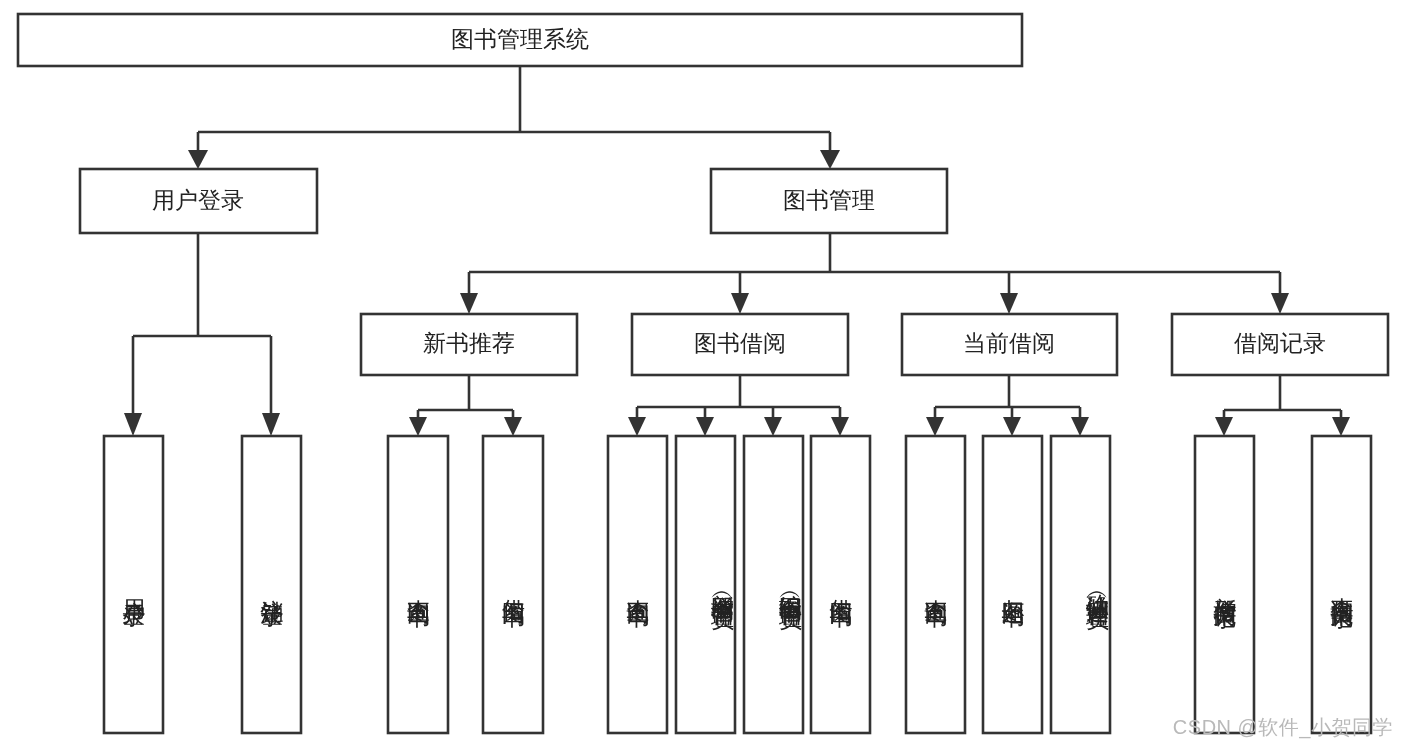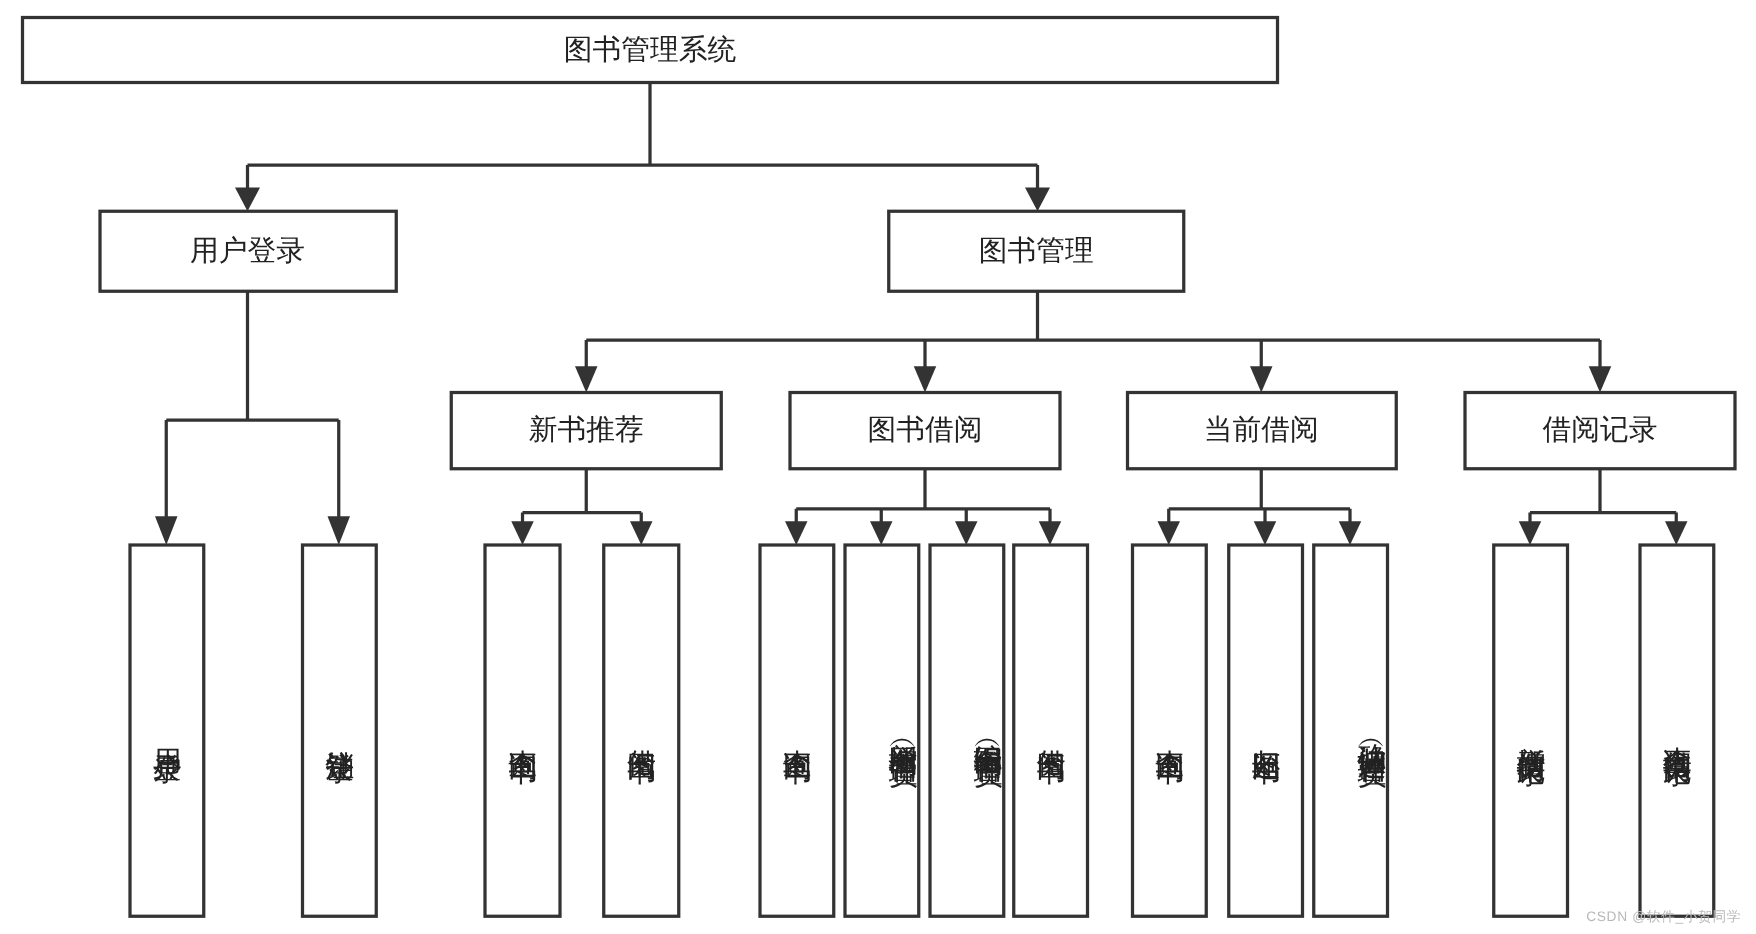--- a/index.html
+++ b/index.html
@@ -66,21 +66,21 @@
     letter-spacing: 2px;
     color: #222222;
     white-space: nowrap;
     pointer-events: none;
   }
   .watermark {
     position: absolute;
     right: 12px;
     bottom: 6px;
     font-family: "Liberation Sans", "DejaVu Sans", sans-serif;
-    font-size: 11px;
+    font-size: 20px;
     color: #b9b9b9;
     letter-spacing: 0.5px;
     white-space: nowrap;
   }
 </style>
 </head>
 <body>
 
 <div id="diagram-root">
 

